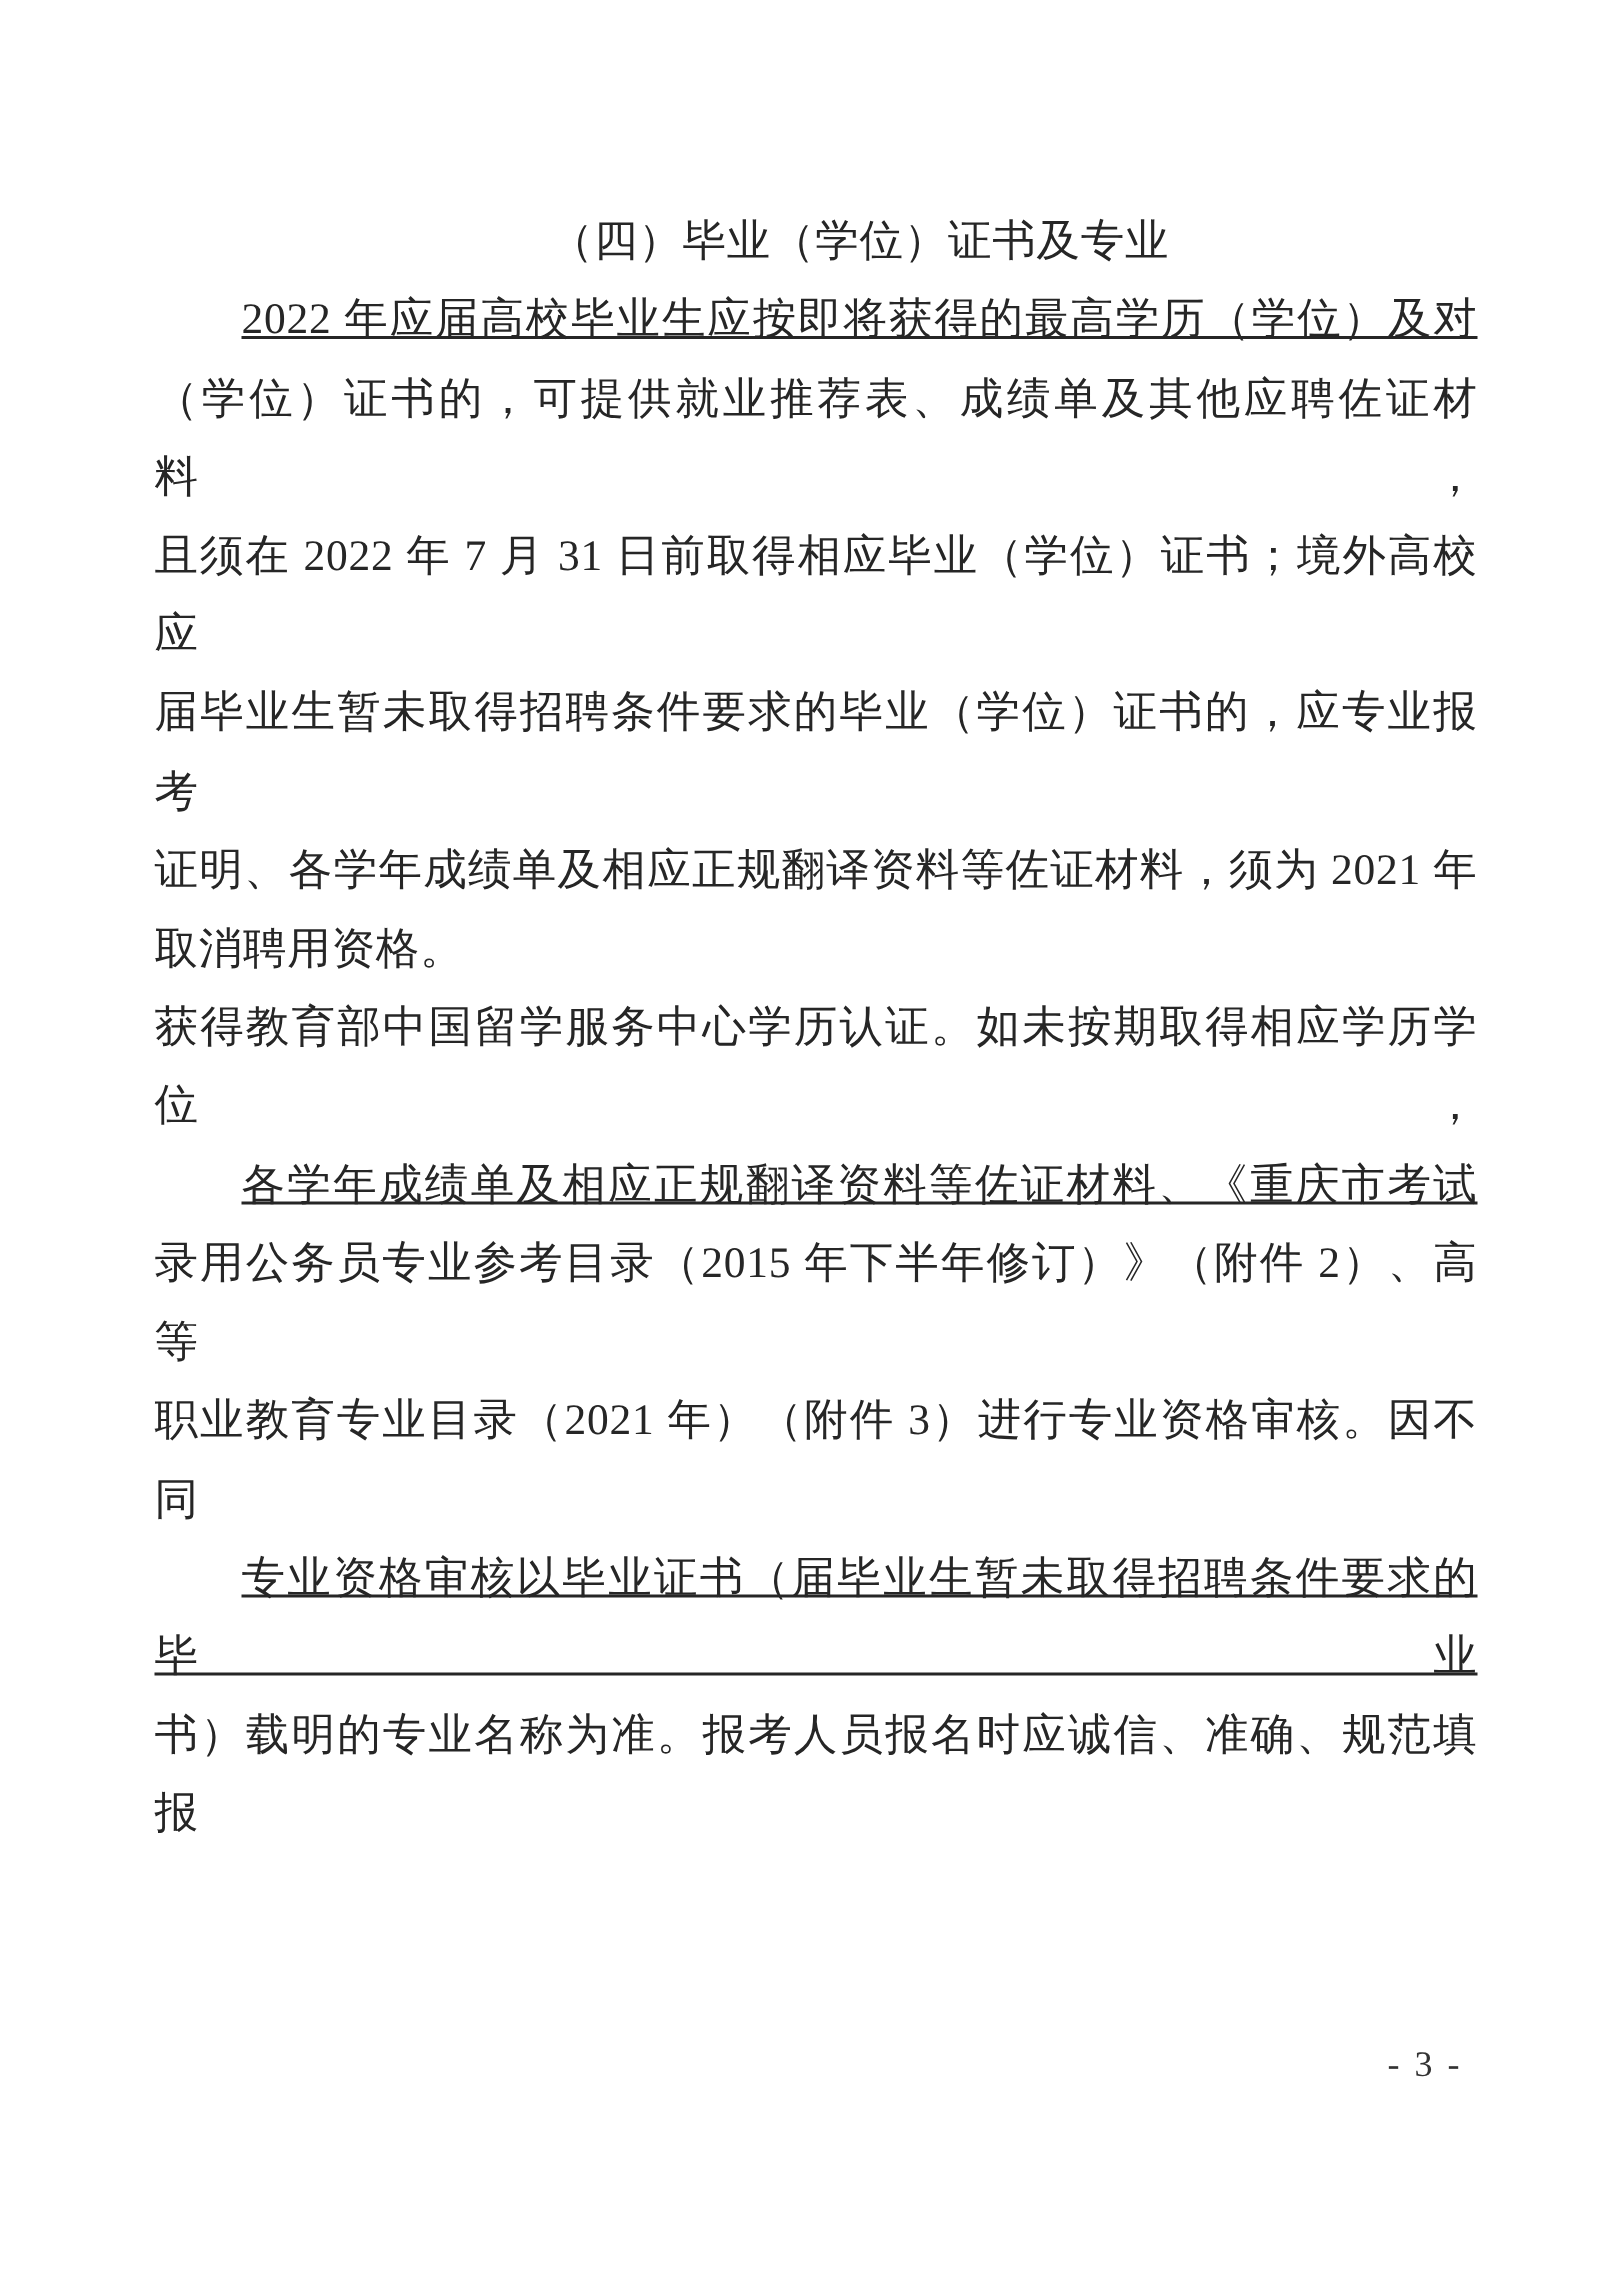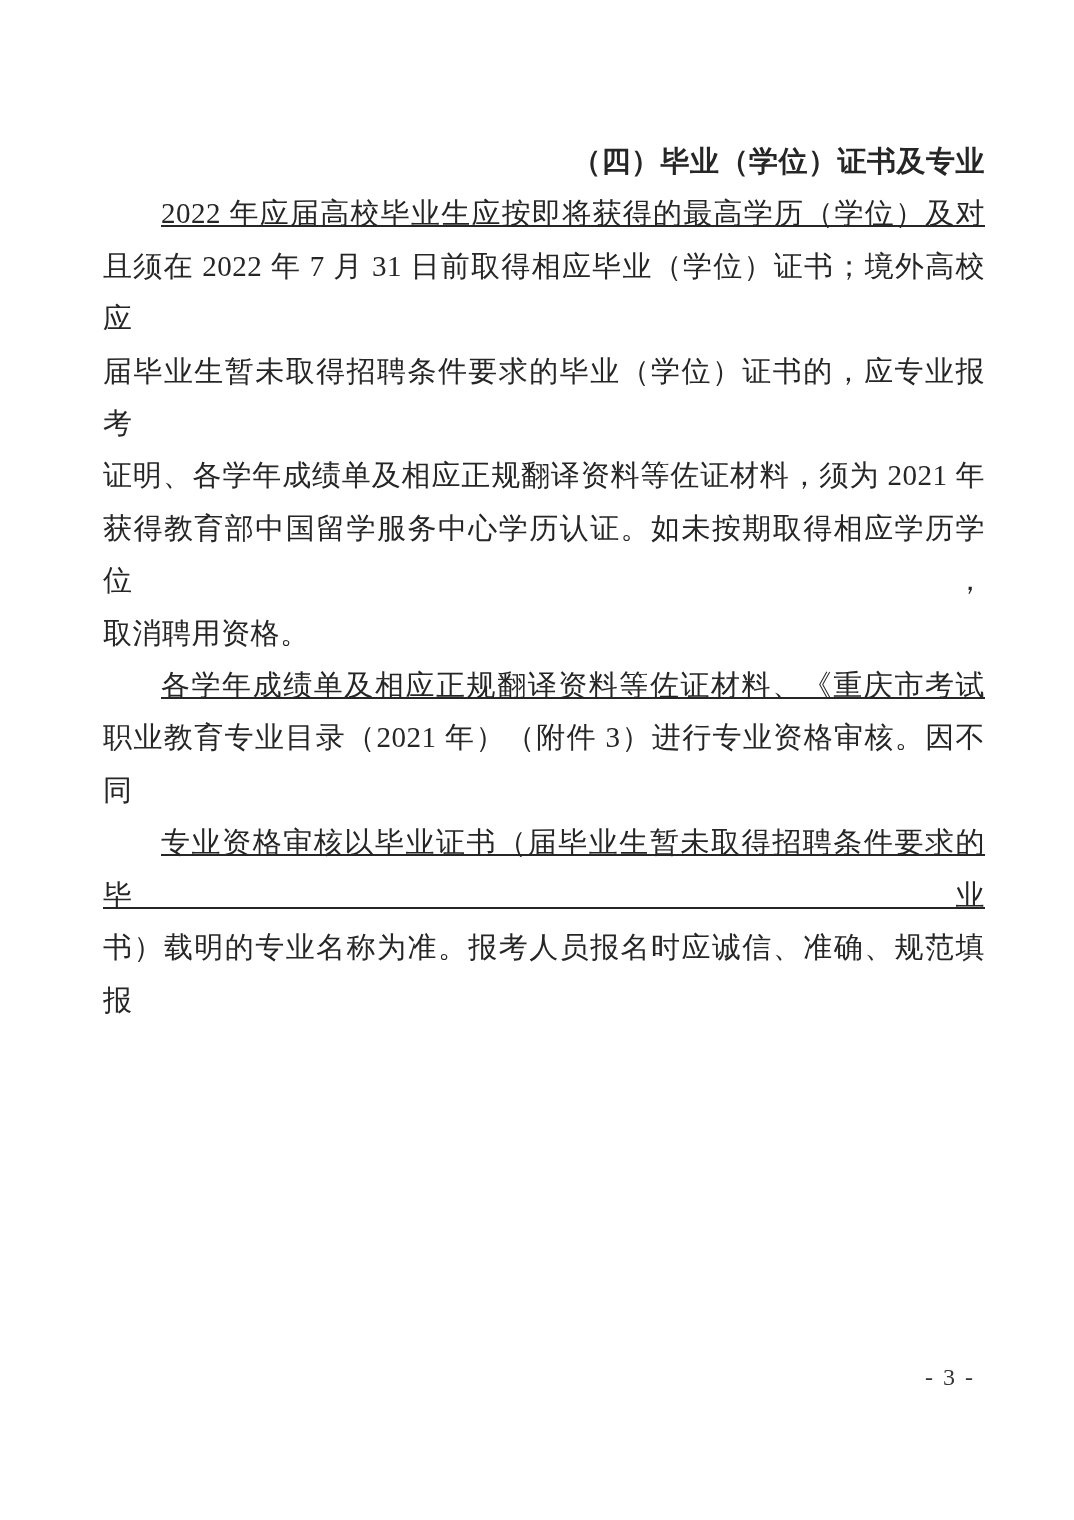--- a/index.html
+++ b/index.html
@@ -19,22 +19,22 @@
     overflow: hidden;
   }
   .doc-title,
   .line {
     font-size: 29px;
     line-height: 52.4px;
     letter-spacing: 0.5px;
   }
   .doc-title {
     text-indent: 2em;
-    font-weight: bold;
-    text-align: right;
+    font-weight: normal;
+    text-align: center;
   }
   .line {
     text-align: justify;
     text-align-last: justify;
     text-justify: inter-character;
   }
   .line.first {
     text-indent: 2em;
     text-decoration: underline;
   }
@@ -53,24 +53,26 @@
     font-family: "Liberation Serif", "DejaVu Serif", serif;
   }
 </style>
 </head>
 <body>
 
 <div class="page">
   <div class="doc-title">（四）毕业（学位）证书及专业</div>
   <div id="doc-body">
       <div class="line first">2022 年应届高校毕业生应按即将获得的最高学历（学位）及对</div>
+      <div class="line">（学位）证书的，可提供就业推荐表、成绩单及其他应聘佐证材料，</div>
       <div class="line">且须在 2022 年 7 月 31 日前取得相应毕业（学位）证书；境外高校应</div>
       <div class="line">届毕业生暂未取得招聘条件要求的毕业（学位）证书的，应专业报考</div>
       <div class="line">证明、各学年成绩单及相应正规翻译资料等佐证材料，须为 2021 年</div>
+      <div class="line no-j">取消聘用资格。</div>
       <div class="line">获得教育部中国留学服务中心学历认证。如未按期取得相应学历学位，</div>
-      <div class="line no-j">取消聘用资格。</div>
       <div class="line first">各学年成绩单及相应正规翻译资料等佐证材料、《重庆市考试</div>
+      <div class="line">录用公务员专业参考目录（2015 年下半年修订）》（附件 2）、高等</div>
       <div class="line">职业教育专业目录（2021 年）（附件 3）进行专业资格审核。因不同</div>
       <div class="line first">专业资格审核以毕业证书（届毕业生暂未取得招聘条件要求的毕业</div>
       <div class="line">书）载明的专业名称为准。报考人员报名时应诚信、准确、规范填报</div>
     </div>
   <div class="page-number">- 3 -</div>
 </div>
 
 </body></html>

